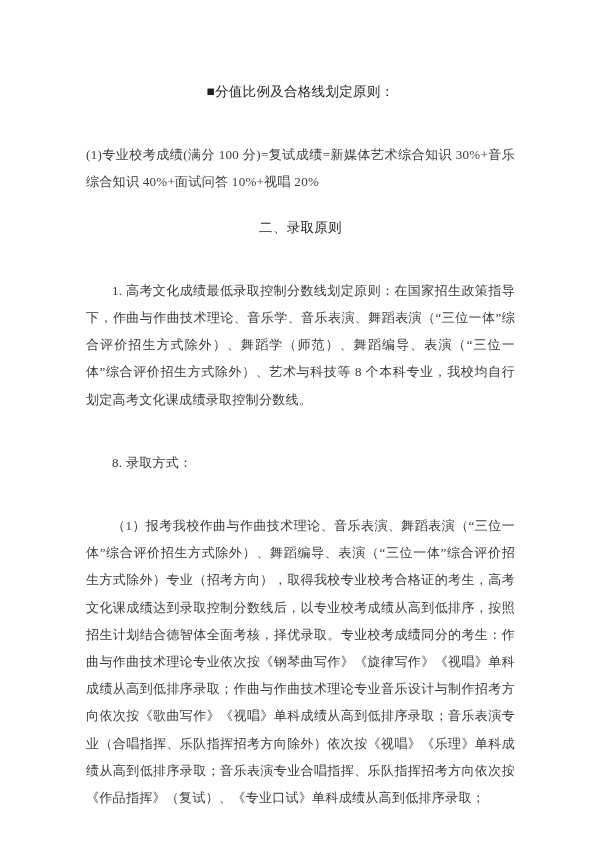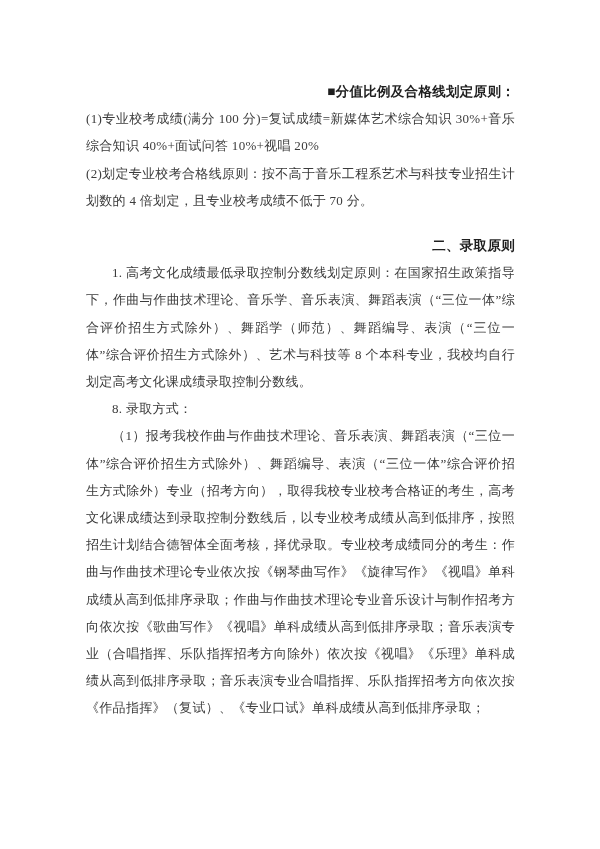--- a/index.html
+++ b/index.html
@@ -22,45 +22,45 @@
     padding: 78px 85px 0 86px;
     color: #3b3b3b;
     font-size: 13px;
     line-height: 27.2px;
     text-align: justify;
     text-justify: inter-ideograph;
     letter-spacing: 0.3px;
   }
   .sec-heading {
     font-size: 13.5px;
-    font-weight: bold;
+    font-weight: normal;
     color: #1f1f1f;
     line-height: 27.2px;
-    text-align: right;
+    text-align: center;
   }
   .admission-heading {
     margin-top: 18px;
   }
   .para {
     color: #3b3b3b;
+    margin-top: 36px;
   }
   .para.indent {
     text-indent: 2em;
   }
 </style>
 </head>
 <body>
 
 <div class="page">
   <div class="doc-content">
 
     <section>
       <h3 class="sec-heading">■分值比例及合格线划定原则：</h3>
       <p class="para">(1)专业校考成绩(满分 100 分)=复试成绩=新媒体艺术综合知识 30%+音乐综合知识 40%+面试问答 10%+视唱 20%</p>
-      <p class="para">(2)划定专业校考合格线原则：按不高于音乐工程系艺术与科技专业招生计划数的 4 倍划定，且专业校考成绩不低于 70 分。</p>
     </section>
 
     <section>
       <h3 class="sec-heading admission-heading">二、录取原则</h3>
       <p class="para indent">1. 高考文化成绩最低录取控制分数线划定原则：在国家招生政策指导下，作曲与作曲技术理论、音乐学、音乐表演、舞蹈表演（“三位一体”综合评价招生方式除外）、舞蹈学（师范）、舞蹈编导、表演（“三位一体”综合评价招生方式除外）、艺术与科技等 8 个本科专业，我校均自行划定高考文化课成绩录取控制分数线。</p>
       <p class="para indent">8. 录取方式：</p>
       <p class="para indent">（1）报考我校作曲与作曲技术理论、音乐表演、舞蹈表演（“三位一体”综合评价招生方式除外）、舞蹈编导、表演（“三位一体”综合评价招生方式除外）专业（招考方向），取得我校专业校考合格证的考生，高考文化课成绩达到录取控制分数线后，以专业校考成绩从高到低排序，按照招生计划结合德智体全面考核，择优录取。专业校考成绩同分的考生：作曲与作曲技术理论专业依次按《钢琴曲写作》《旋律写作》《视唱》单科成绩从高到低排序录取；作曲与作曲技术理论专业音乐设计与制作招考方向依次按《歌曲写作》《视唱》单科成绩从高到低排序录取；音乐表演专业（合唱指挥、乐队指挥招考方向除外）依次按《视唱》《乐理》单科成绩从高到低排序录取；音乐表演专业合唱指挥、乐队指挥招考方向依次按《作品指挥》（复试）、《专业口试》单科成绩从高到低排序录取；</p>
     </section>
 
   </div>

